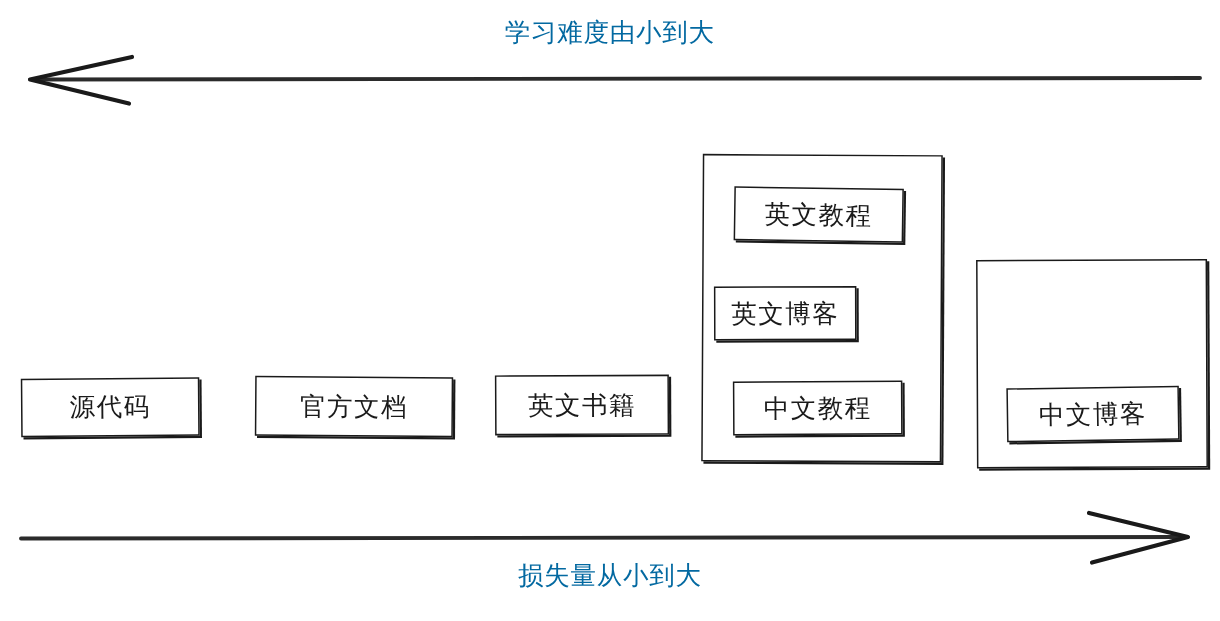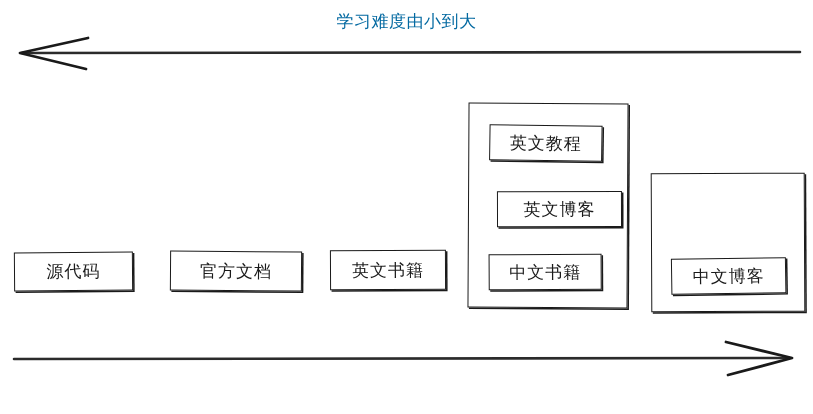--- a/index.html
+++ b/index.html
@@ -100,28 +100,29 @@
   </div>
 
   <div class="node tilt-c" style="left:330px; top:250px; width:116px; height:40px;align-items:center;">
     <span>英文书籍</span>
   </div>
 
   <div class="group-box tilt-f" style="left:468px; top:103px; width:160px; height:205px;">
     <div class="node tilt-d" style="left:20px; top:21px; width:113px; height:36px;">
       <span>英文教程</span>
     </div>
-    <div class="node tilt-a" style="left:28px; top:87px; width:125px; height:36px;">
+    <div class="node tilt-a" style="left:7px; top:87px; width:95px; height:36px;">
       <span>英文博客</span>
     </div>
     <div class="node tilt-e" style="left:20px; top:150px; width:113px; height:36px;">
-      <span>中文书籍</span>
+      <span>中文教程</span>
     </div>
   </div>
 
   <div class="group-box tilt-c" style="left:651px; top:173px; width:154px; height:139px;">
     <div class="node tilt-e" style="left:19px; top:84px; width:115px; height:36px;">
       <span>中文博客</span>
     </div>
   </div>
 
+  <div class="axis-label" id="label-bottom">损失量从小到大</div>
 
 </div>
 
 </body></html>

